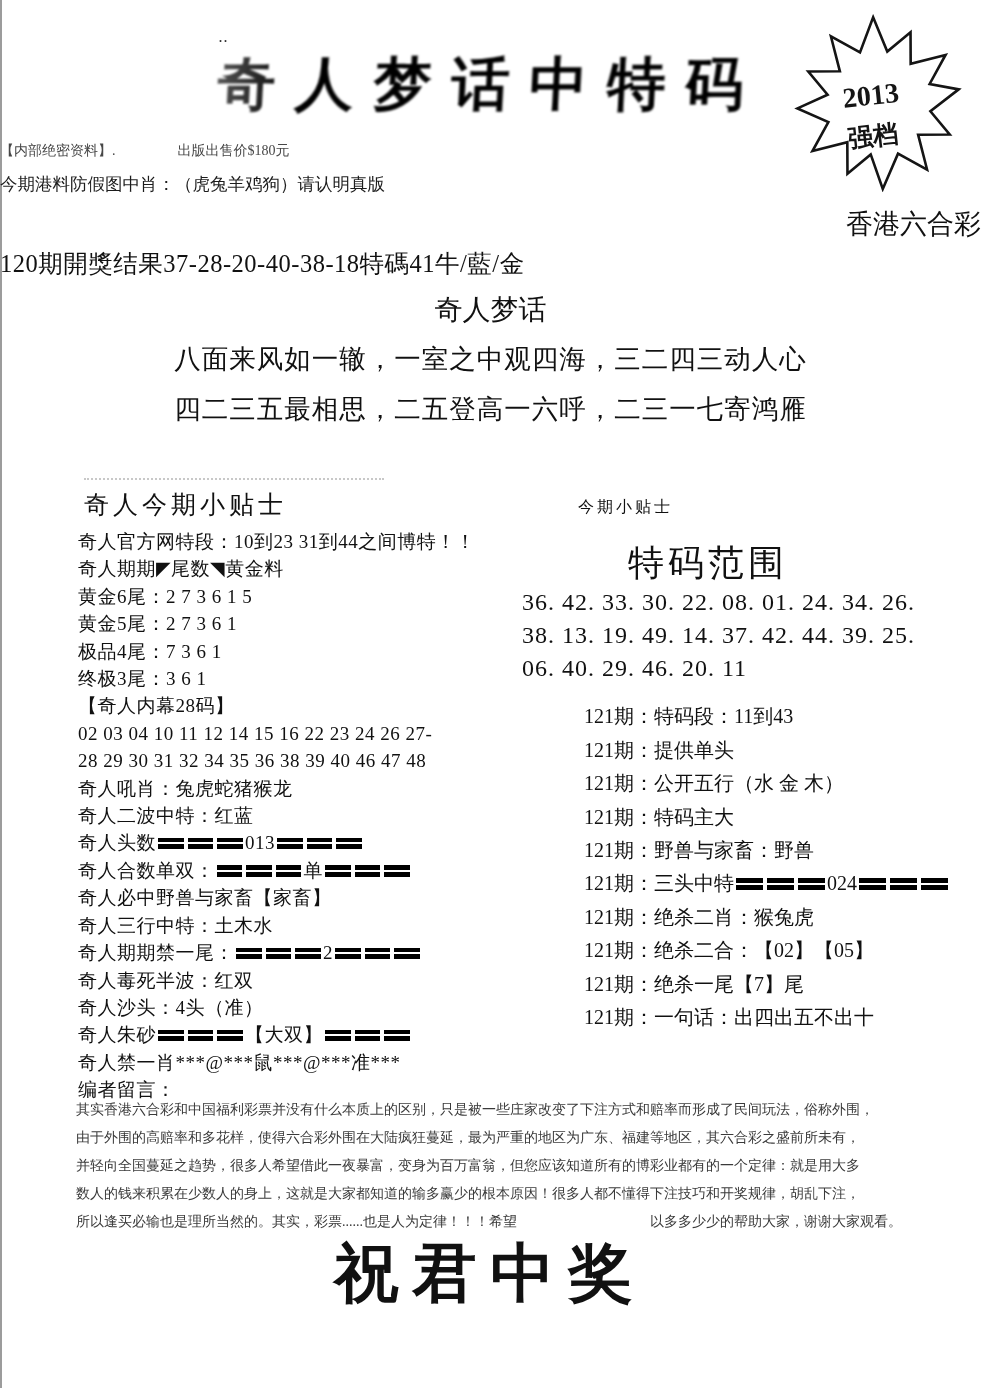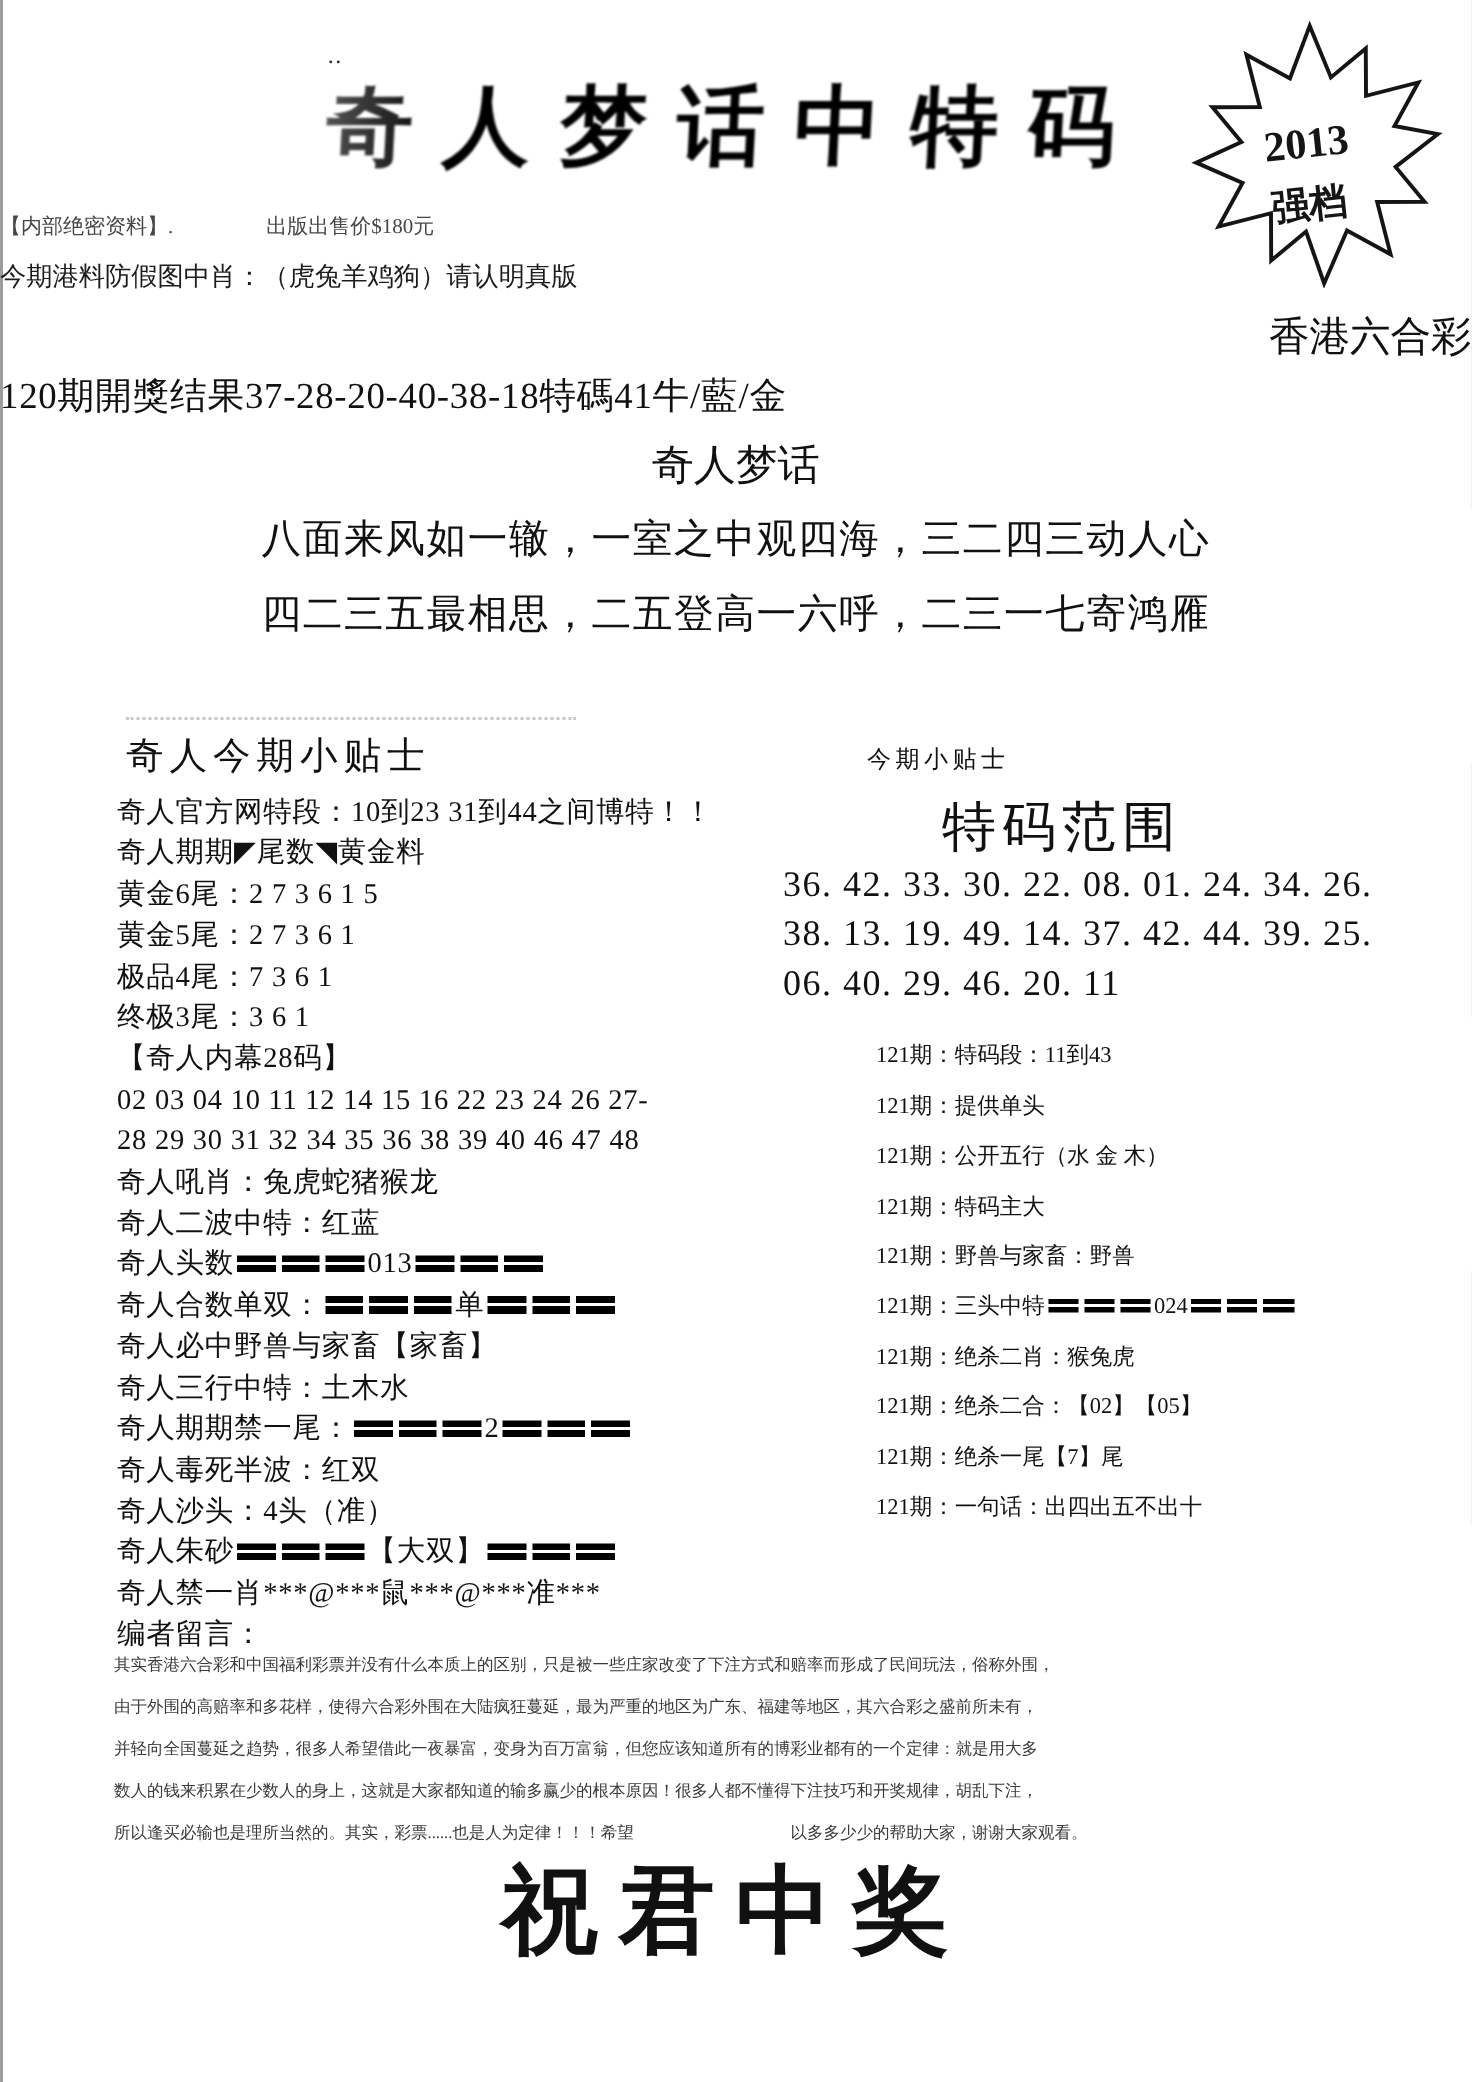--- a/index.html
+++ b/index.html
@@ -37,27 +37,27 @@
   .poem{position:absolute;left:0;width:100%;text-align:center;font-size:26.5px;letter-spacing:1px;white-space:nowrap;}
   .poem1{top:341px;}
   .poem2{top:391px;}
 
   .left-col{position:absolute;left:78px;top:488px;width:480px;}
   .left-title{font-size:25px;padding-left:6px;line-height:34px;margin-bottom:6px;letter-spacing:4px;}
   .lline{font-size:19px;line-height:27.4px;white-space:pre;letter-spacing:.5px;}
 
   .right-col{position:absolute;left:522px;top:492px;width:450px;}
   .right-title{font-size:16px;padding-left:56px;line-height:30px;letter-spacing:3px;}
-  .range-title{width:372px;text-align:center;font-size:36px;line-height:46px;margin-top:6px;letter-spacing:4px;}
+  .range-title{width:372px;text-align:center;font-size:36px;line-height:46px;margin-top:18px;letter-spacing:4px;}
   .rline{font-size:24px;line-height:32.8px;letter-spacing:1px;white-space:pre;}
   .right-items{margin-top:16px;padding-left:62px;}
-  .iline{font-size:15px;line-height:33.4px;white-space:pre;font-family:Liberation Serif, serif;}
+  .iline{font-size:20px;line-height:33.4px;white-space:pre;font-family:Liberation Serif, serif;}
 
   .note{position:absolute;left:76px;top:1096px;width:884px;color:#3a3a3a;filter:blur(0.35px);}
-  .nline{font-size:11px;line-height:28px;white-space:pre;}
+  .nline{font-size:14px;line-height:28px;white-space:pre;}
 
   .blessing{position:absolute;left:0;top:1230px;width:100%;text-align:center;
     font-size:64px;font-weight:600;letter-spacing:14px;filter:blur(0.3px);}
 
   
   .bars{
     display:inline-block;width:1.35em;height:0.58em;margin:0 2px;
     vertical-align:0.02em;
     background:linear-gradient(to bottom,#000 0 40%,transparent 40% 58%,#000 58% 100%);
   }

